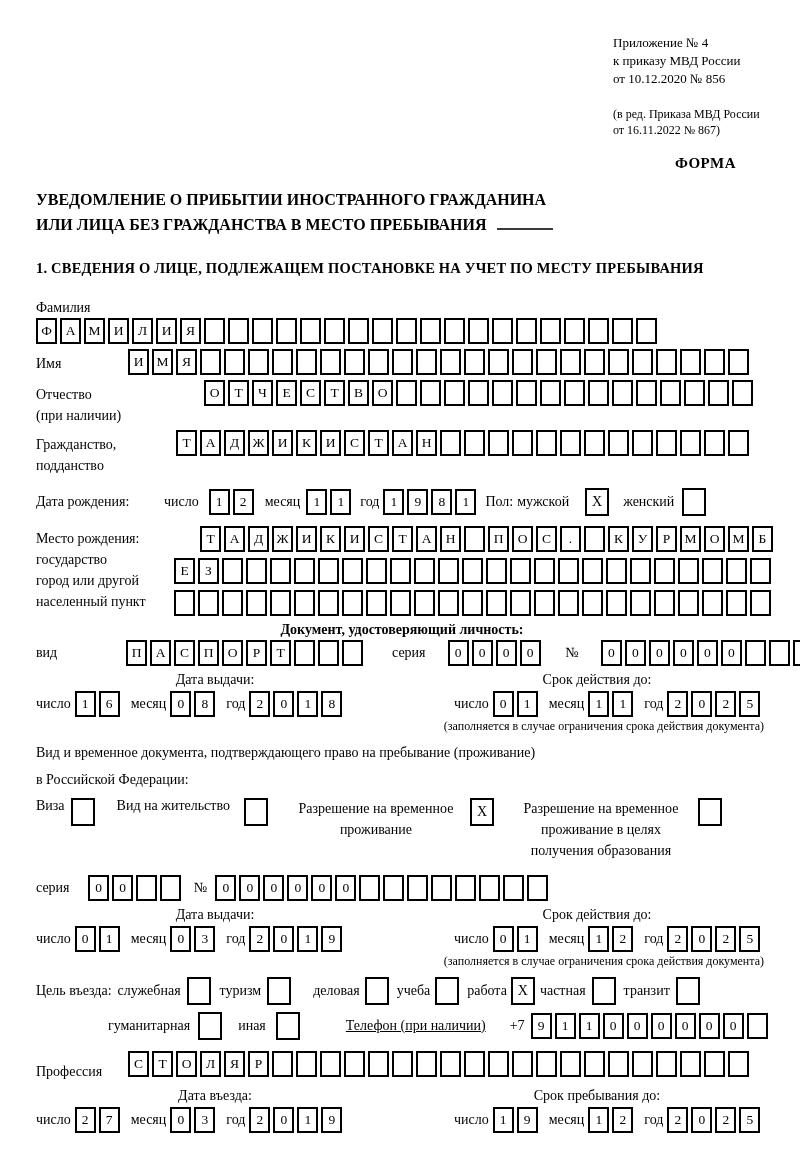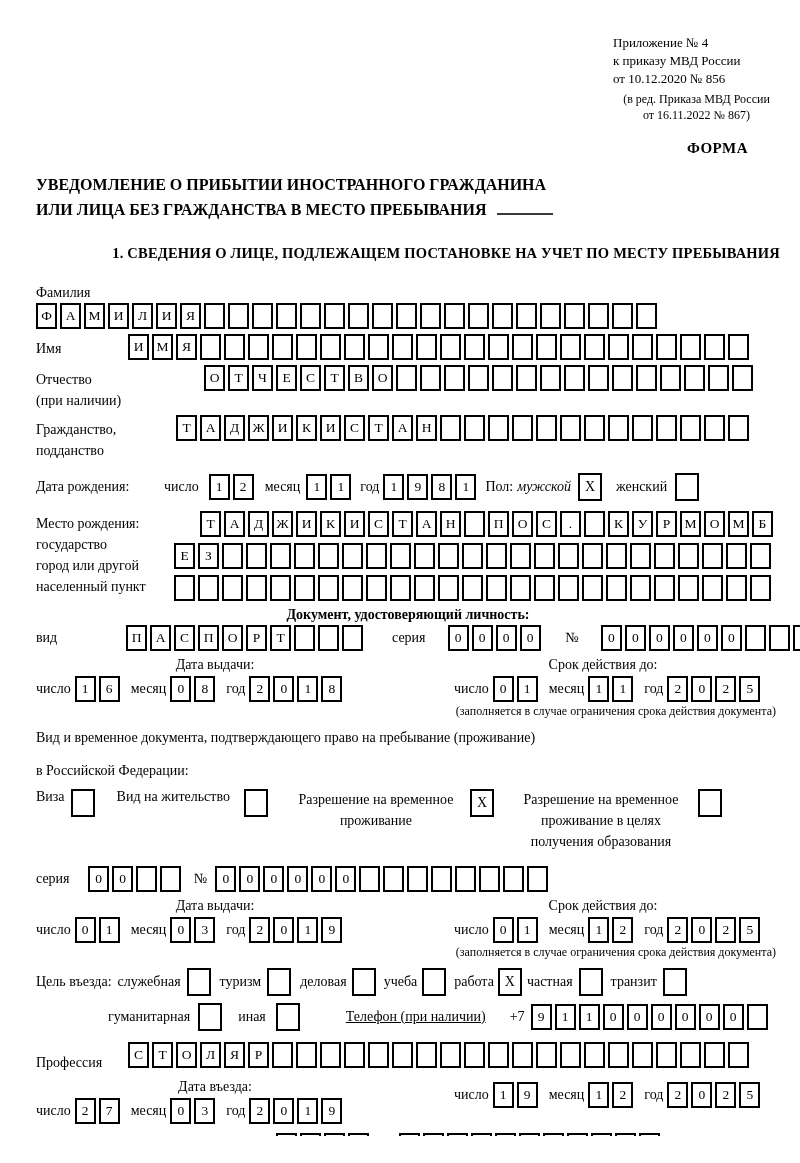--- a/index.html
+++ b/index.html
@@ -1,26 +1,26 @@
 <!DOCTYPE html>
 <html><head>
 <meta charset="utf-8">
 <style>
   html,body{margin:0;padding:0;background:#fff;}
   body{width:800px;height:1163px;color:#000;font-family:"Liberation Serif","DejaVu Serif",serif;}
-  .page{box-sizing:border-box;width:800px;height:1136px;padding:34px 20px 0 36px;position:relative;overflow:hidden;}
+  .page{box-sizing:border-box;width:800px;height:1136px;padding:34px 32px 0 36px;position:relative;overflow:hidden;}
 
   .hdr{margin-left:577px;font-size:13px;line-height:1.4;}
-  .hdr-small{font-size:12px;margin-top:2px;line-height:1.4;text-align:center;}
+  .hdr-small{font-size:12px;margin-top:17px;line-height:1.4;}
   .forma{text-align:right;padding-right:32px;font-weight:bold;font-size:15px;margin-top:16px;letter-spacing:.5px;}
 
   .title{margin-top:16px;font-weight:bold;font-size:16px;line-height:1.55;}
   .blankline{display:inline-block;width:56px;border-bottom:2px solid #3a3a3a;margin-left:10px;vertical-align:baseline;}
 
-  .sec-heading{margin-top:22px;font-weight:bold;font-size:14.5px;letter-spacing:.2px;white-space:nowrap;text-align:right;}
+  .sec-heading{margin-top:22px;font-weight:bold;font-size:14.5px;letter-spacing:.2px;white-space:nowrap;}
 
   .frow{display:flex;align-items:flex-start;}
   .flabel{font-size:14px;line-height:1.5;flex-shrink:0;padding-top:4px;}
   .dlabel{font-size:14px;flex-shrink:0;}
   .cellrow{display:flex;flex-shrink:0;}
   .cell{box-sizing:content-box;width:17px;height:22px;border:2px solid #000;margin-right:3px;display:inline-flex;align-items:center;justify-content:center;font-size:13.5px;flex-shrink:0;background:#fff;}
   .checkbox{box-sizing:content-box;width:20px;height:24px;border:2px solid #000;display:inline-flex;align-items:center;justify-content:center;font-size:14px;flex-shrink:0;background:#fff;}
 
   .center-bold{text-align:center;font-weight:bold;font-size:14px;}
   .dates{display:flex;gap:32px;}
@@ -202,21 +202,21 @@
         <span class="cell">1</span>
       </span>
     <span class="dlabel" style="margin:0 4px 0 6px;">год</span>
     <span class="cellrow">
         <span class="cell">1</span>
         <span class="cell">9</span>
         <span class="cell">8</span>
         <span class="cell">1</span>
       </span>
     <span class="dlabel" style="margin-left:6px;">Пол:</span>
-    <span class="dlabel" style="margin:0 7px 0 4px;font-style:italic;">мужской</span>
+    <span class="dlabel" style="margin:0 16px 0 4px;">мужской</span>
     <span class="checkbox">X</span>
     <span class="dlabel" style="margin:0 8px 0 14px;">женский</span>
     <span class="checkbox"></span>
   </div>
 
   <div class="frow" style="margin-top:10px;">
     <div class="flabel" style="width:138px;padding-top:2px;">
       <div>Место рождения:</div>
       <div>государство</div>
       <div>город или другой</div>
@@ -388,21 +388,21 @@
             <span class="cell">2</span>
             <span class="cell">5</span>
           </span>
       </div>
     </div>
   </div>
   <div class="dnote">(заполняется в случае ограничения срока действия документа)</div>
 
   <div class="para" style="margin-top:8px;">
     <div>Вид и временное документа, подтверждающего право на пребывание (проживание)</div>
-    <div style="margin-top:12px;">в Российской Федерации:</div>
+    <div style="margin-top:6px;">в Российской Федерации:</div>
   </div>
 
   <div class="frow" style="margin-top:8px;">
     <div class="opt">
       <span>Виза</span>
       <span class="checkbox" style="margin-left:6px;"></span>
     </div>
     <div class="opt" style="margin-left:22px;">
       <span>Вид на жительство</span>
       <span class="checkbox" style="margin-left:14px;"></span>
@@ -491,21 +491,21 @@
     </div>
   </div>
   <div class="dnote">(заполняется в случае ограничения срока действия документа)</div>
 
   <div class="frow" style="margin-top:8px;align-items:center;">
     <span class="dlabel">Цель въезда:</span>
     <span class="dlabel" style="margin-left:6px;">служебная</span>
     <span class="checkbox" style="margin-left:6px;"></span>
     <span class="dlabel" style="margin-left:9px;">туризм</span>
     <span class="checkbox" style="margin-left:6px;"></span>
-    <span class="dlabel" style="margin-left:9px;">деловая</span>
+    <span class="dlabel" style="margin-left:22px;">деловая</span>
     <span class="checkbox" style="margin-left:5px;"></span>
     <span class="dlabel" style="margin-left:8px;">учеба</span>
     <span class="checkbox" style="margin-left:5px;"></span>
     <span class="dlabel" style="margin-left:8px;">работа</span>
     <span class="checkbox" style="margin-left:4px;">X</span>
     <span class="dlabel" style="margin-left:5px;">частная</span>
     <span class="checkbox" style="margin-left:6px;"></span>
     <span class="dlabel" style="margin-left:8px;">транзит</span>
     <span class="checkbox" style="margin-left:6px;"></span>
   </div>
@@ -580,20 +580,21 @@
         <span class="dlabel ml8">год</span>
         <span class="cellrow">
             <span class="cell">2</span>
             <span class="cell">0</span>
             <span class="cell">1</span>
             <span class="cell">9</span>
           </span>
       </div>
     </div>
     <div class="dcol-r">
+      <div class="dhead">Срок пребывания до:</div>
       <div class="dline" style="padding-left:28px;">
         <span class="dlabel">число</span>
         <span class="cellrow">
             <span class="cell">1</span>
             <span class="cell">9</span>
           </span>
         <span class="dlabel ml8">месяц</span>
         <span class="cellrow">
             <span class="cell">1</span>
             <span class="cell">2</span>

